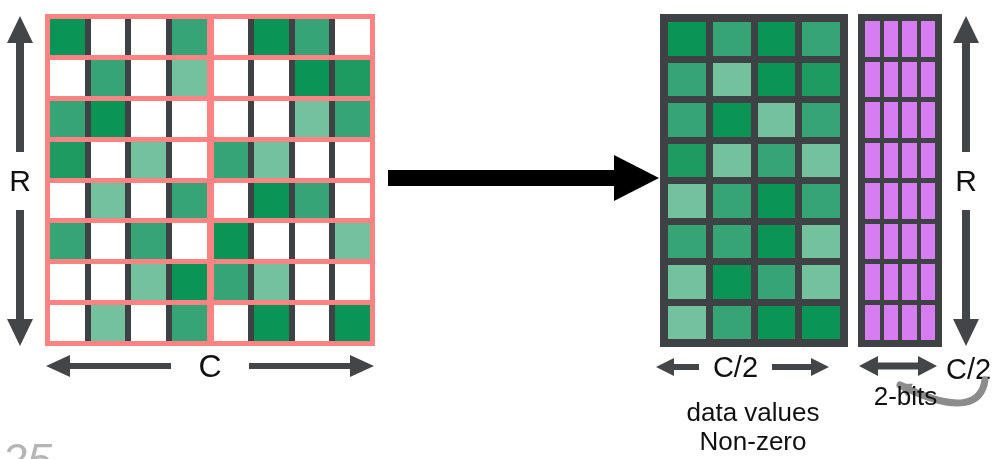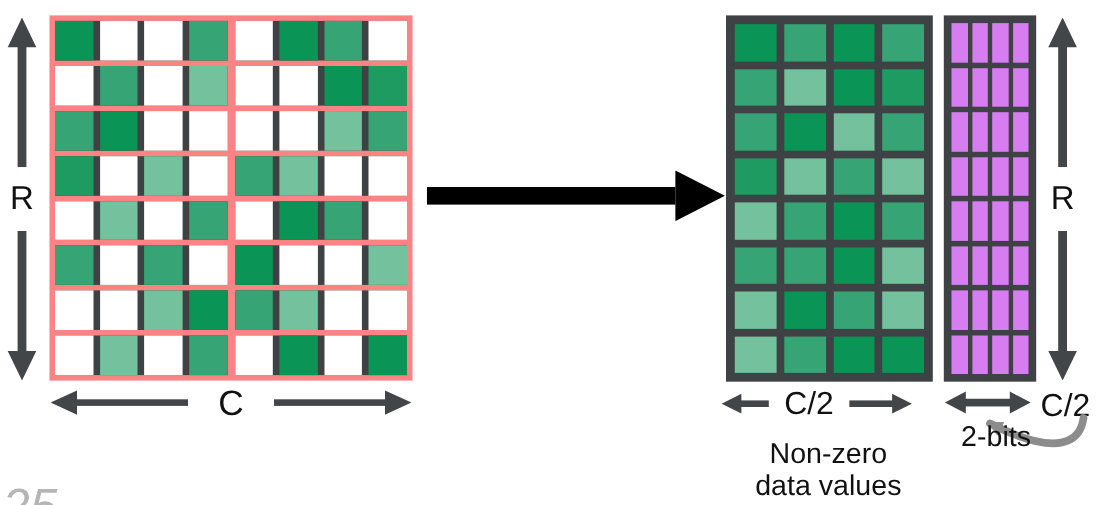--- a/index.html
+++ b/index.html
@@ -317,22 +317,22 @@
       <rect class="g" x="15" y="10" width="29" height="6"></rect>
     </svg>
     <span class="axis-label-small">C/2</span>
     <svg width="58" height="26" viewBox="0 0 58 26">
       <rect class="g" x="0" y="10" width="43" height="6"></rect>
       <polygon class="g" points="57,13 39,4 39,22"></polygon>
     </svg>
   </div>
 
   <div class="abs caption" style="left:648px; top:398px; width:210px;">
+    <span>data values</span>
     <span>Non-zero</span>
-    <span>data values</span>
   </div>
 
   <svg class="abs" style="left:858px; top:354px;" width="80" height="24" viewBox="0 0 80 24">
     <polygon class="g" points="1,12 20,2 20,22"></polygon>
     <rect class="g" x="16" y="8.5" width="48" height="7"></rect>
     <polygon class="g" points="79,12 60,2 60,22"></polygon>
   </svg>
 
   <span class="abs axis-label-small" style="left:946px; top:355px;">C/2</span>
 

